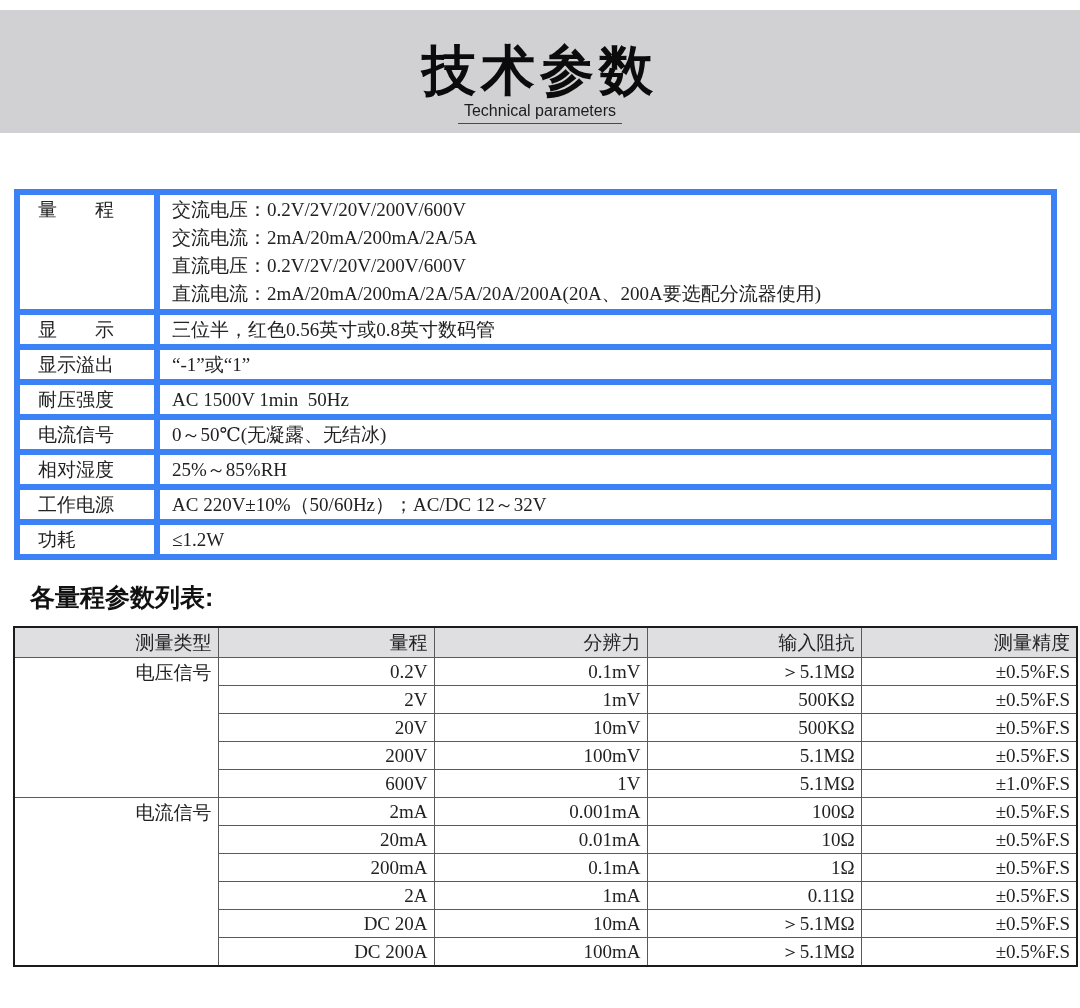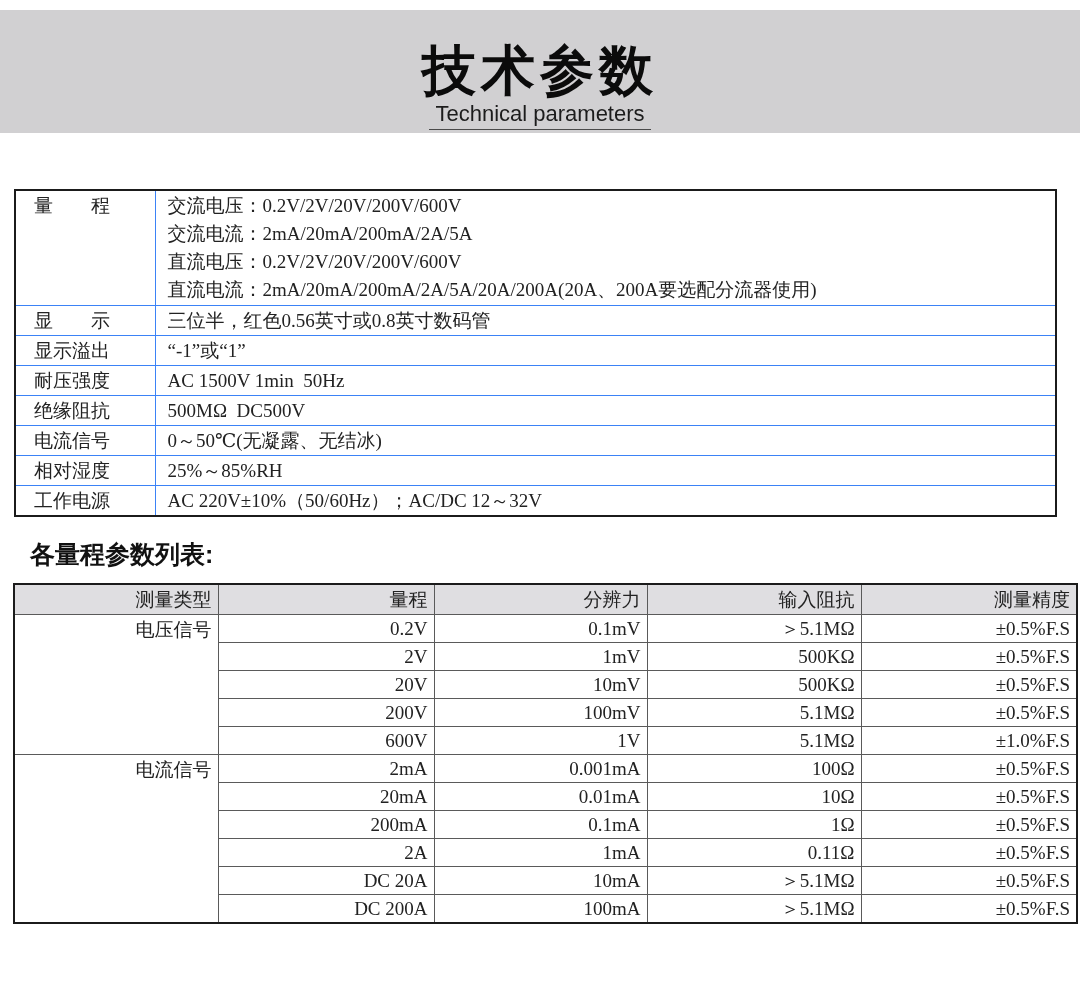--- a/index.html
+++ b/index.html
@@ -28,37 +28,37 @@
     font-weight: bold;
     font-size: 54px;
     line-height: 1;
     letter-spacing: 5px;
     color: #0b0b0b;
   }
   .band .subtitle {
     display: inline-block;
     margin-top: 5px;
     font-family: "Liberation Sans", "DejaVu Sans", sans-serif;
-    font-size: 22px;
+    font-size: 16px;
     line-height: 1.1;
     color: #1c1c1c;
     border-bottom: 1px solid #4a4a4a;
     padding: 0 6px 3px 6px;
   }
 
   
   table.spec {
     border-collapse: collapse;
     table-layout: fixed;
     margin: 56px 0 0 14px;
     width: 1043px;
     border: 2px solid #1b1b1b;
   }
   table.spec td {
-    border: 1px solid #3b82f6;
+    border: 6px solid #3b82f6;
     font-size: 19px;
     line-height: 27px;
     padding: 1px 10px 1px 12px;
     white-space: pre-wrap;
     vertical-align: middle;
   }
   table.spec td.label {
     padding-left: 18px;
   }
   table.spec tr.multiline td {
@@ -129,34 +129,34 @@
       </tr>
       <tr>
         <td class="label">显示溢出</td>
         <td>“-1”或“1”</td>
       </tr>
       <tr>
         <td class="label">耐压强度</td>
         <td>AC 1500V 1min  50Hz</td>
       </tr>
       <tr>
-        <td class="label">绝缘阻抗</td>
-        <td>500MΩ  DC500V</td>
-      </tr>
-      <tr>
         <td class="label">电流信号</td>
         <td>0～50℃(无凝露、无结冰)</td>
       </tr>
       <tr>
         <td class="label">相对湿度</td>
         <td>25%～85%RH</td>
       </tr>
       <tr>
         <td class="label">工作电源</td>
         <td>AC 220V±10%（50/60Hz）；AC/DC 12～32V</td>
+      </tr>
+      <tr>
+        <td class="label">功耗</td>
+        <td>≤1.2W</td>
       </tr>
     </tbody>
 </table>
 
 <div class="section-heading">各量程参数列表:</div>
 
 <table class="range">
   <colgroup>
     <col style="width:204px">
     <col style="width:216px">

